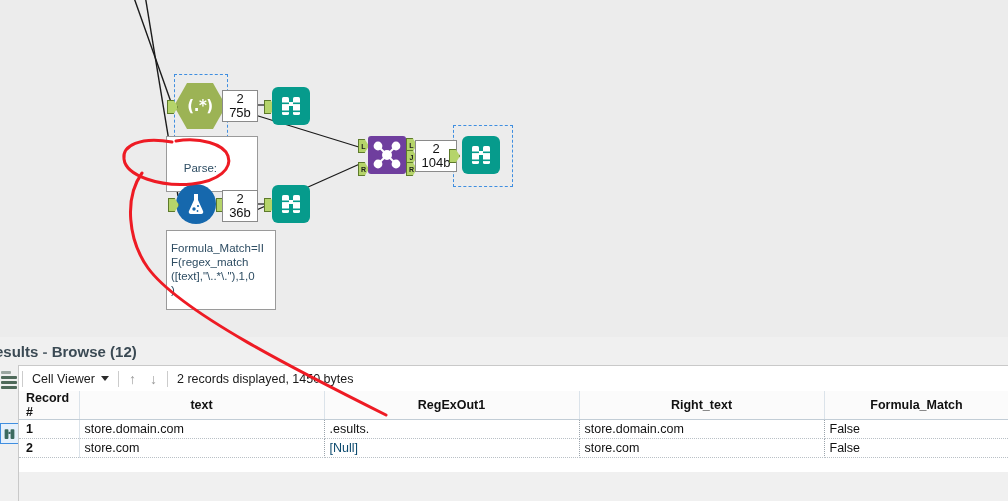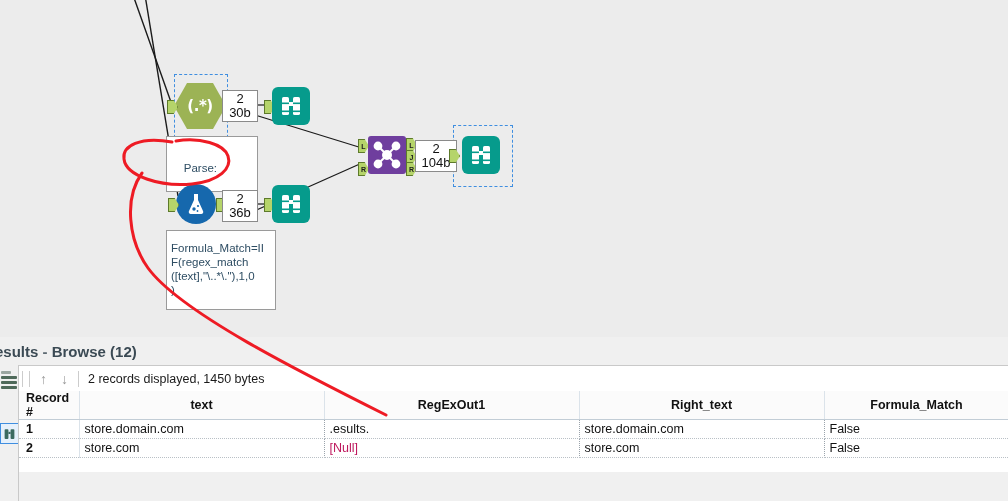--- a/index.html
+++ b/index.html
@@ -141,21 +141,21 @@
   #grid th.rec{text-align:left;padding-left:7px;}
   #grid td{
     font-size:12.5px;color:#111;height:18px;
     border-right:1px dotted #9aa3ab;
     border-bottom:1px dotted #b9c0c6;
     padding:0 0 0 5px;
     background:#ffffff;
     overflow:hidden;white-space:nowrap;
   }
   #grid td.rec{font-weight:bold;padding-left:7px;border-right:1px solid #dbe3ea;}
-  #grid td.nullv{color:#be185d;}
+  #grid td.nullv{color:#0c4a6e;}
   #gridfill{position:absolute;left:0;top:81px;width:990px;height:30px;background:#f0f0f0;}
 
   
   #redlayer{position:absolute;left:0;top:0;width:1008px;height:501px;pointer-events:none;}
 </style>
 </head>
 <body>
 
 <div id="canvas">
 
@@ -177,21 +177,21 @@
   <div class="selbox" style="left:453px;top:125px;width:58px;height:60px;"></div>
 
   <div class="node hexnode" style="left:174px;top:82px;">
     <div class="hex">(.*)</div>
   </div>
   <div class="anchor in" style="left:167px;top:100px;"></div>
   <div class="anchor out" style="left:226px;top:100px;"></div>
 
   <div class="recbox" style="left:222px;top:90px;width:26px;">
     <span class="n1">2</span>
-    <span class="n2">30b</span>
+    <span class="n2">75b</span>
   </div>
   <div class="anchor out" style="left:264px;top:100px;"></div>
 
   <div class="node browsenode" style="left:272px;top:87px;">
     <svg width="24" height="22" viewBox="0 0 24 22">
       <rect x="3" y="2" width="7" height="18" rx="1.6" fill="#ffffff"></rect>
       <rect x="14" y="2" width="7" height="18" rx="1.6" fill="#ffffff"></rect>
       <rect x="10" y="7" width="4" height="4" fill="#ffffff"></rect>
       <rect x="3" y="7.5" width="7" height="1.6" fill="#069b8c"></rect>
       <rect x="14" y="7.5" width="7" height="1.6" fill="#069b8c"></rect>
@@ -298,20 +298,24 @@
         <rect x="14" y="2" width="7" height="18" rx="1.6" fill="#3b6a60"></rect>
         <rect x="10" y="7" width="4" height="4" fill="#3b6a60"></rect>
       </svg>
     </div>
   </div>
 
   <div id="panelbody">
 
     <div id="toolbar">
       <div class="tbsep"></div>
+      <div class="tbitem">
+        <span>Cell Viewer</span>
+        <span class="caret"></span>
+      </div>
       <div class="tbsep"></div>
       <div class="arrowbtn">↑</div>
       <div class="arrowbtn">↓</div>
       <div class="tbsep"></div>
       <div class="tbitem">2 records displayed, 1450 bytes</div>
     </div>
 
     <div id="grid">
       <table>
         <colgroup>

